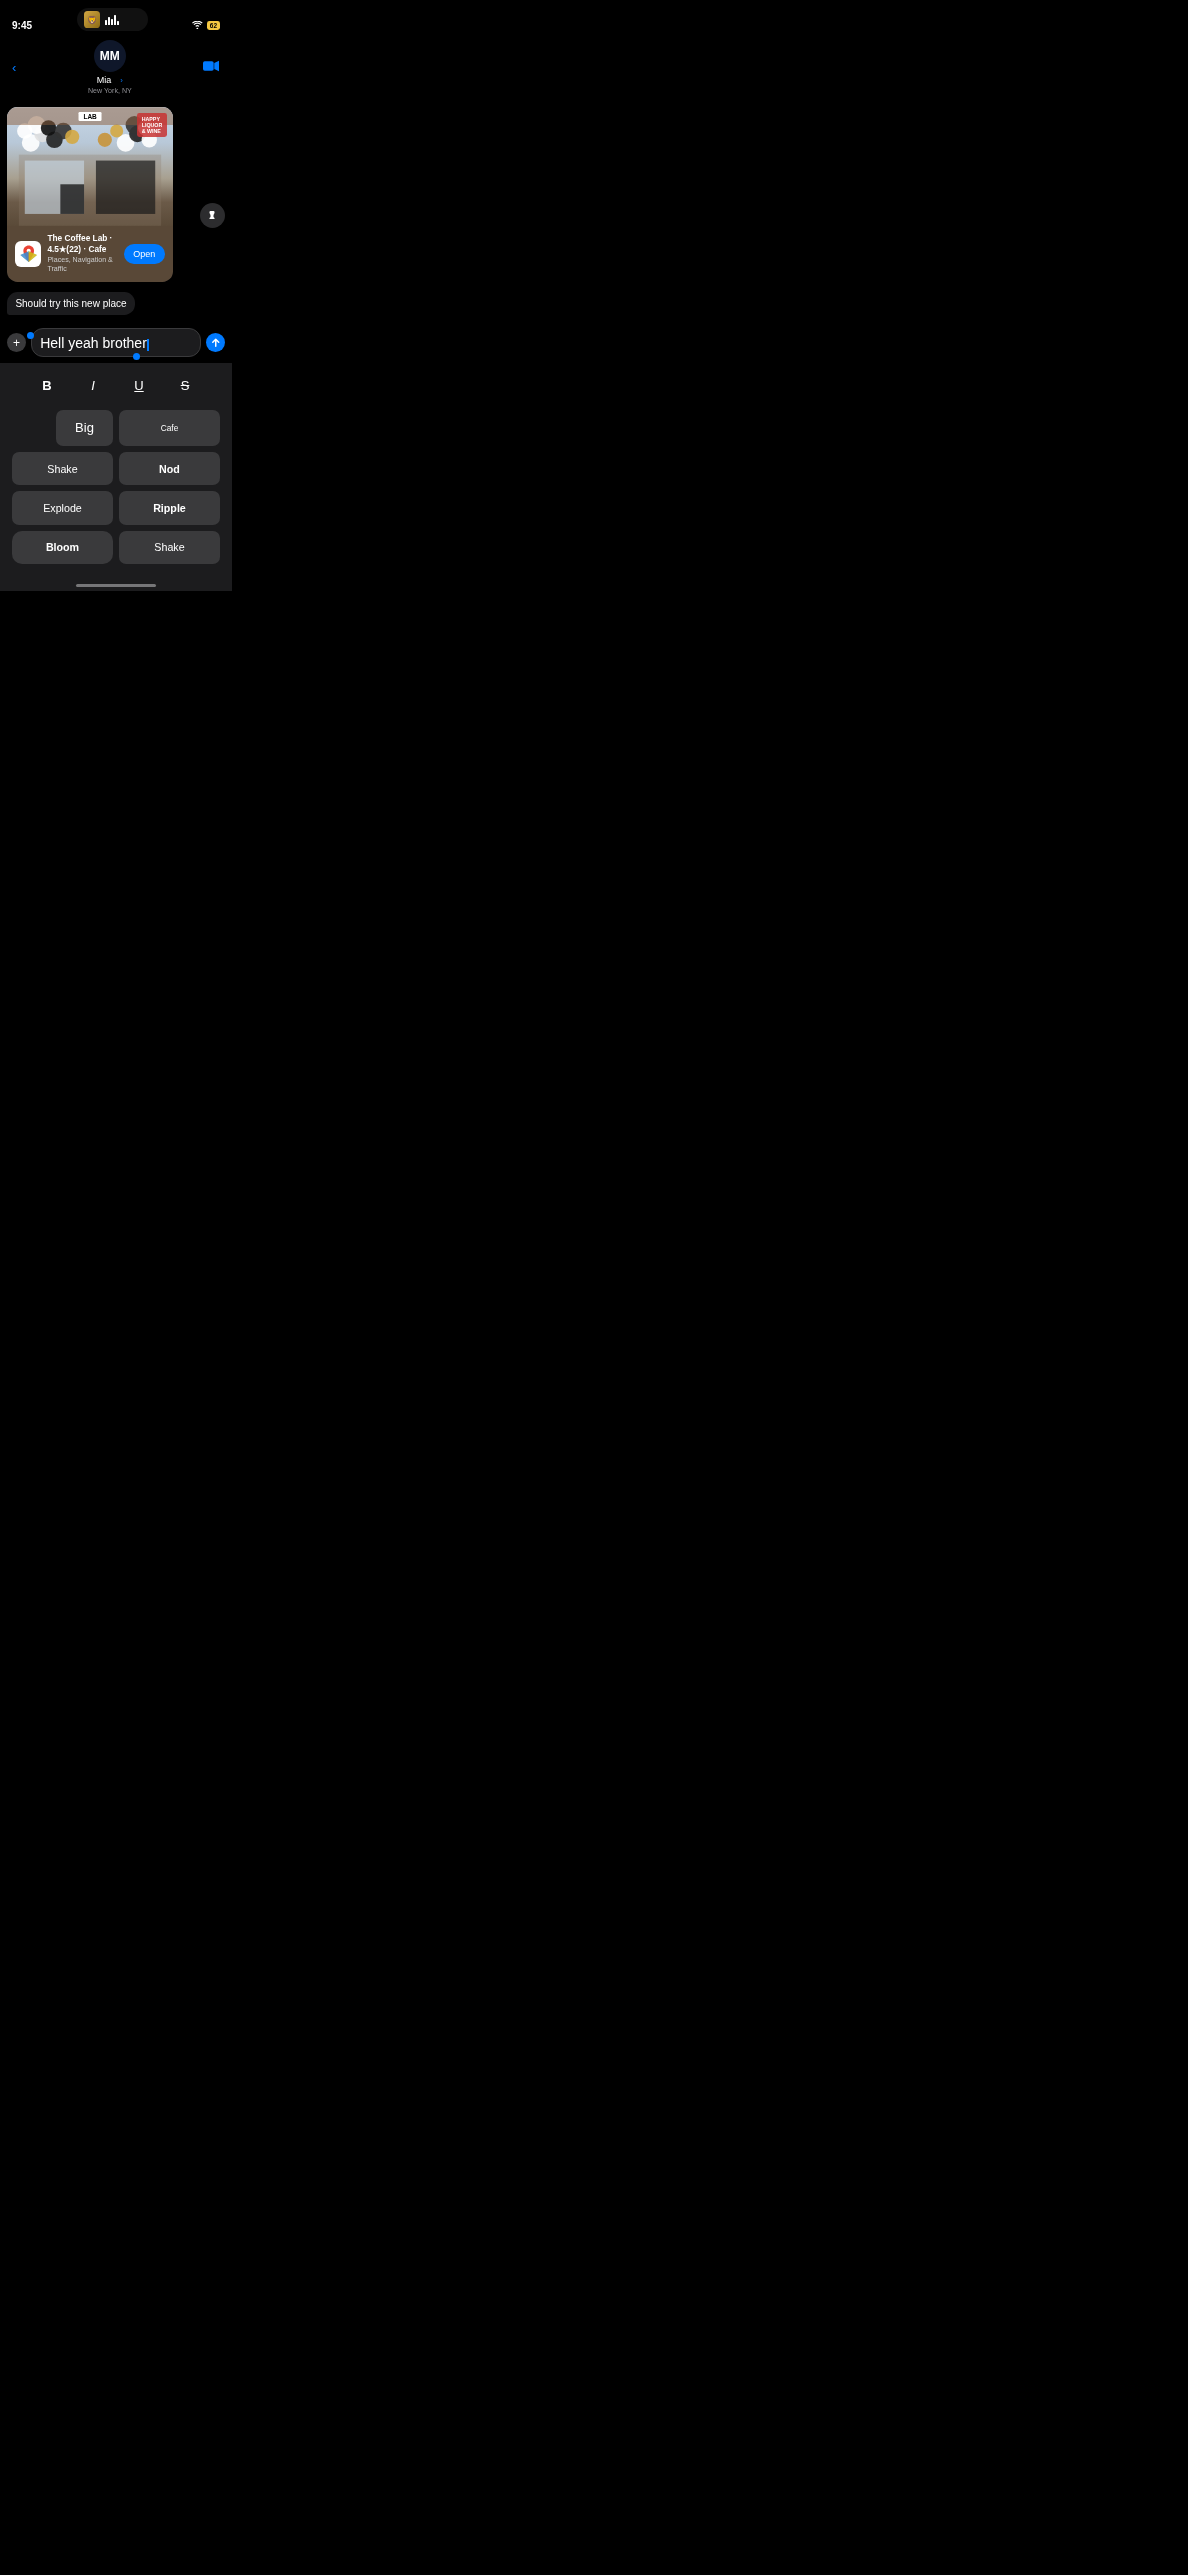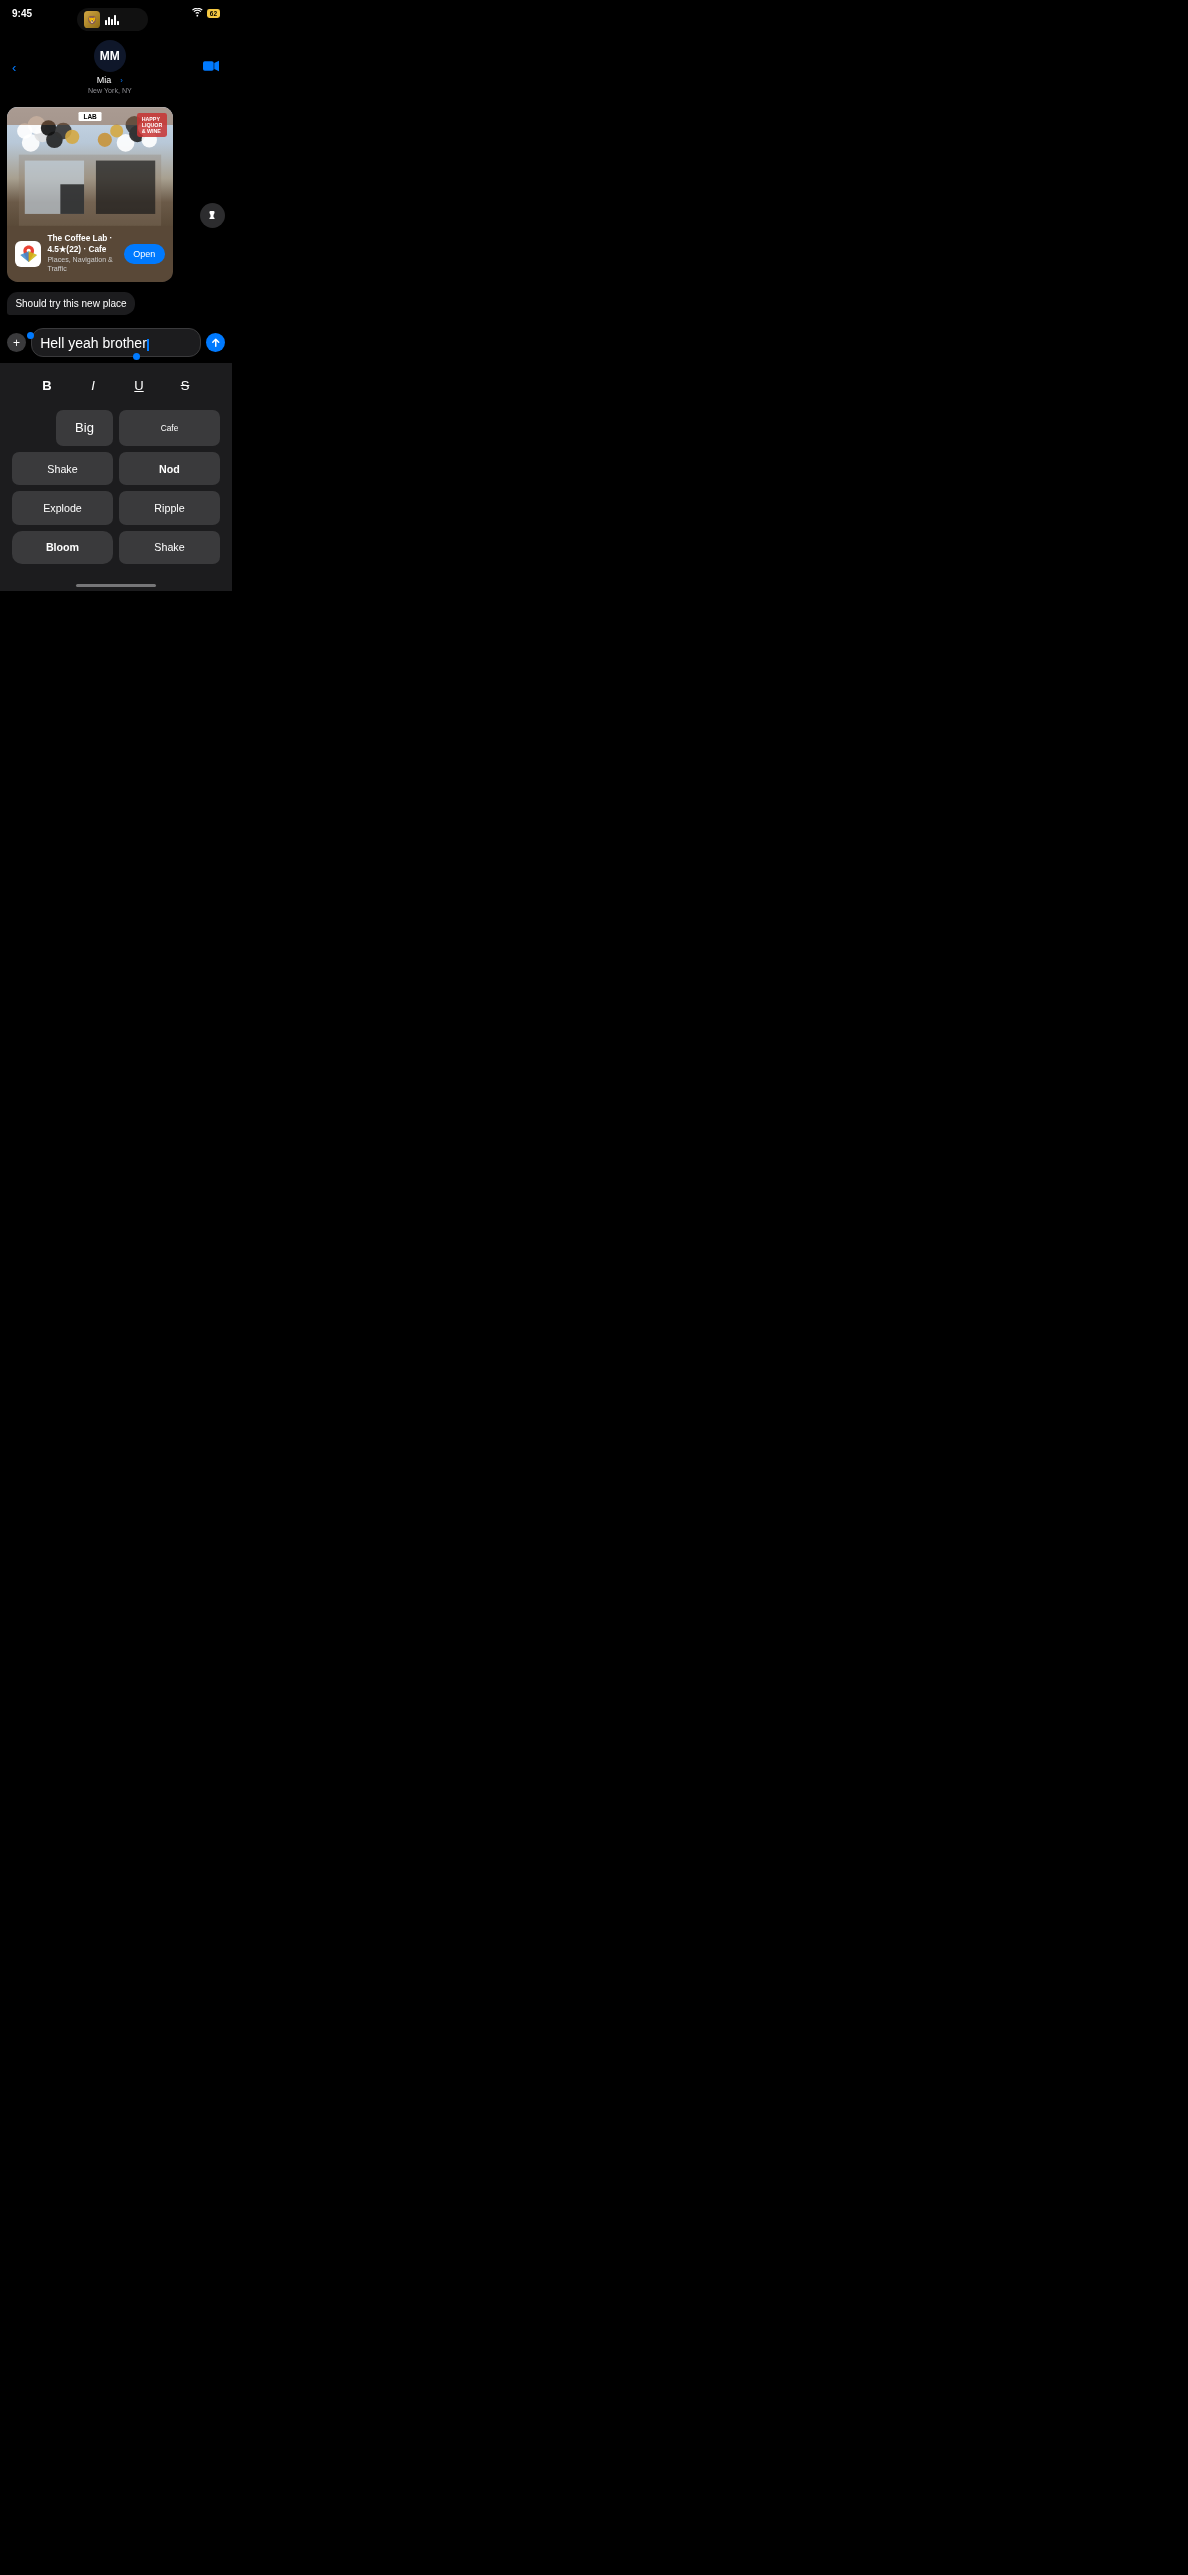--- a/index.html
+++ b/index.html
@@ -11,21 +11,21 @@
       background: #000;
       font-family: -apple-system, 'SF Pro Text', 'Helvetica Neue', sans-serif;
       color: #fff;
       overflow-x: hidden;
     }
 
     
     .status-bar {
       display: flex;
       justify-content: space-between;
-      align-items: flex-start;
+      align-items: flex-end;
       padding: 8.3px 12px 3.6px;
       background: #000;
     }
     .status-time {
       font-size: 10px;
       font-weight: 600;
       color: #fff;
     }
     .status-center {
       display: flex;
@@ -371,21 +371,21 @@
       color: #fff;
       cursor: pointer;
       text-align: center;
       font-family: -apple-system, 'SF Pro Text', sans-serif;
     }
     .effect-btn.big { font-size: 13px; font-weight: 400; margin-left: 44px; }
     .effect-btn.small { font-size: 8.3px; }
     .effect-btn.shake { font-weight: 400; }
     .effect-btn.nod { font-weight: 700; font-style: normal; }
     .effect-btn.explode { font-weight: 400; }
-    .effect-btn.ripple { font-weight: 400; }
+    .effect-btn.ripple { font-weight: 700; }
     .effect-btn.bloom { font-weight: 700; border-radius: 10px; }
     .effect-btn.jitter { font-weight: 400; }
 
     
     .home-indicator {
       background: #1c1c1e;
       display: flex;
       justify-content: center;
       padding: 6px 0 3.6px;
     }

